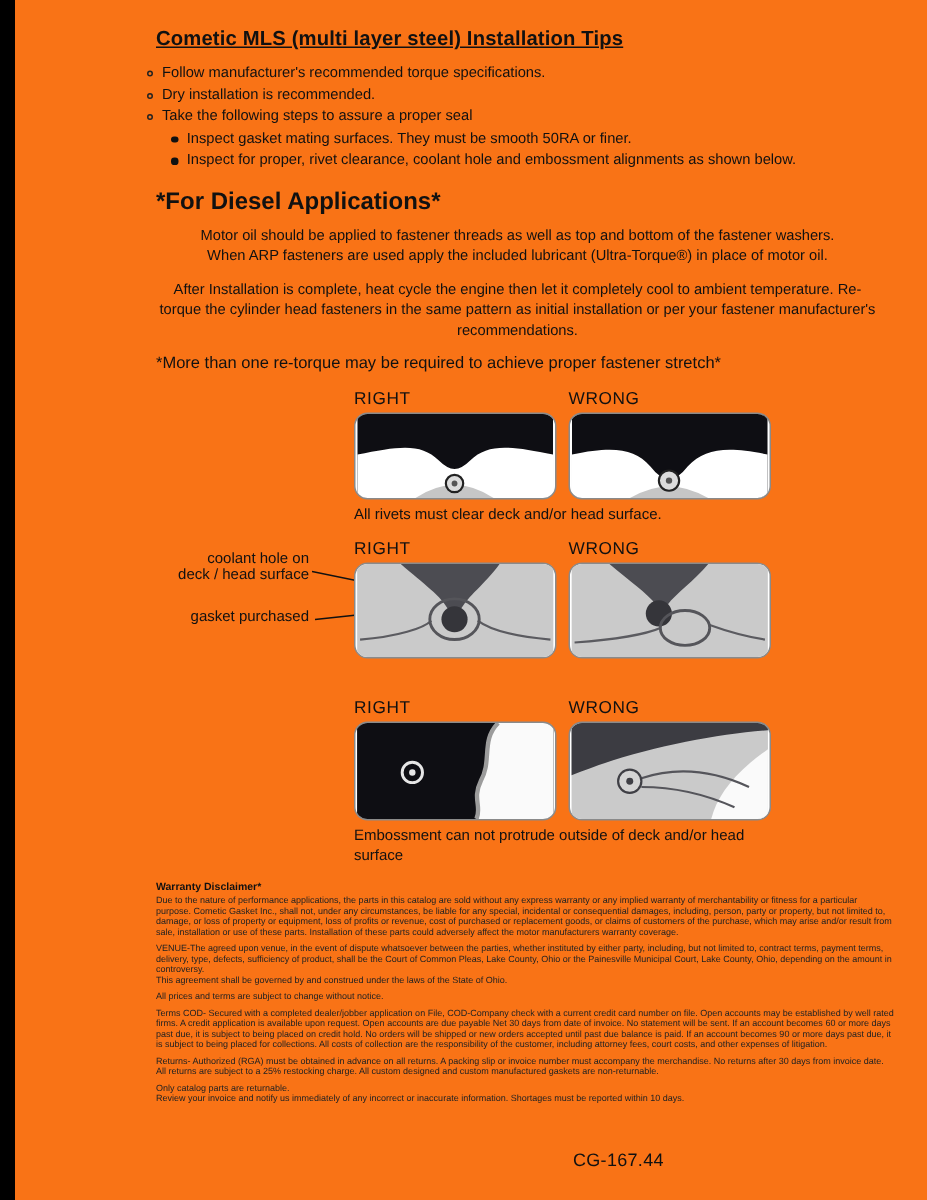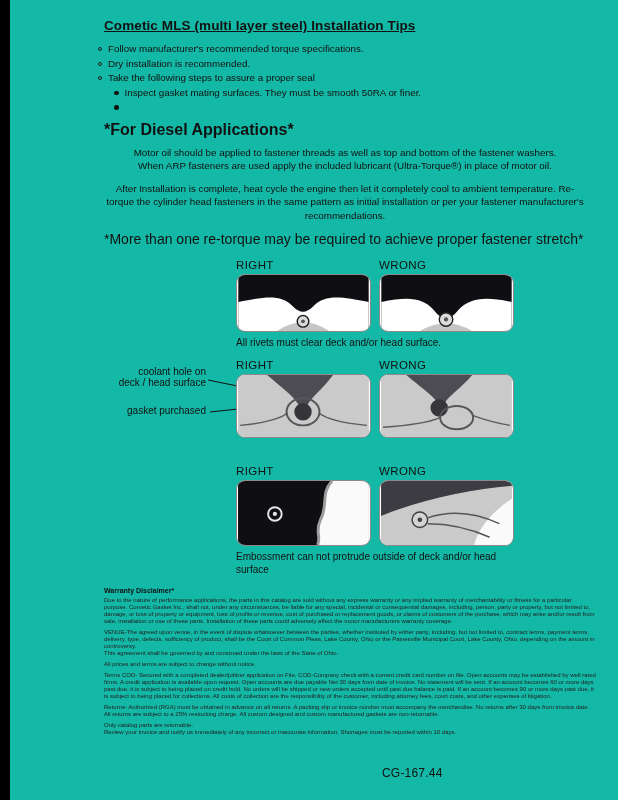--- a/index.html
+++ b/index.html
@@ -1,31 +1,31 @@
 <!DOCTYPE html>
 <html><head>
 <meta charset="utf-8">
 <style>
   * { margin:0; padding:0; box-sizing:border-box; }
   html,body { background:#d9d9d9; }
   body { font-family:"Liberation Sans", sans-serif; color:#111; }
-  .page { position:relative; width:618px; height:800px; margin:0 auto; background:#14b8a6; overflow:hidden; }
+  .page { position:relative; width:618px; height:800px; margin:0 auto; background:#f97316; overflow:hidden; }
   .left-bar { position:absolute; left:0; top:0; width:10px; height:100%; background:#000; }
   .content { position:absolute; left:96px; top:18px; width:505px; }
 
   .title { font-size:13.5px; font-weight:bold; text-decoration:underline; margin:0 0 9px 8px; letter-spacing:.1px; }
 
   .bullets { margin-left:2px;text-align:right; }
   .bullet-row { display:flex; align-items:flex-start; font-size:9.8px; line-height:14.5px; }
   .marker-open { width:4px; height:4px; border:1px solid #222; border-radius:50%; margin:5px 6px 0 0; flex:none; }
   .marker-filled { width:4.5px; height:4.5px; background:#111; border-radius:50%; margin:5px 6px 0 16px; flex:none; }
 
   .diesel-heading { font-size:16px; font-weight:bold; margin:11px 0 7px 8px; }
   .para { font-size:9.8px; line-height:13.5px; margin:0 0 9px 8px; width:482px; white-space:pre-line;text-align:center; }
-  .note { font-size:14px; margin:1px 0 12px 8px; }
+  .note { font-size:11px; margin:1px 0 12px 8px; }
 
   .diagrams { position:relative; height:326px; }
   .col-label { position:absolute; width:135px; text-align:left; font-size:11.5px; letter-spacing:.4px; }
   .img-frame { position:absolute; width:135px; border:1.5px solid #8a8a8a; border-radius:9px; overflow:hidden; background:#fff; }
   .img-frame svg { display:block; width:100%; height:100%; }
   .caption { position:absolute; font-size:10px; line-height:13px; }
   .pointer-label { position:absolute; font-size:10px; line-height:10.5px; text-align:right; }
   .pointer-lines { position:absolute; left:112px; top:112px; }
 
   .disclaimer { margin:2px 0 0 8px; width:492px; }
@@ -56,20 +56,21 @@
       <div class="bullet-row">
         <span class="marker-open"></span>
         <span>Take the following steps to assure a proper seal</span>
       </div>
       <div class="bullet-row">
         <span class="marker-filled"></span>
         <span>Inspect gasket mating surfaces.  They must be smooth 50RA or finer.</span>
       </div>
       <div class="bullet-row">
         <span class="marker-filled"></span>
+        <span>Inspect for proper, rivet clearance, coolant hole and embossment alignments as shown below.</span>
       </div>
     </div>
 
     <div class="diesel-heading">*For Diesel Applications*</div>
     <div class="para">Motor oil should be applied to fastener threads as well as top and bottom of the fastener washers.
 When ARP fasteners are used apply the included lubricant (Ultra-Torque®) in place of motor oil.</div>
     <div class="para">After Installation is complete, heat cycle the engine then let it completely cool to ambient temperature. Re-torque the cylinder head fasteners in the same pattern as initial installation or per your fastener manufacturer's recommendations.</div>
     <div class="note">*More than one re-torque may be required to achieve proper fastener stretch*</div>
 
     <div class="diagrams">

